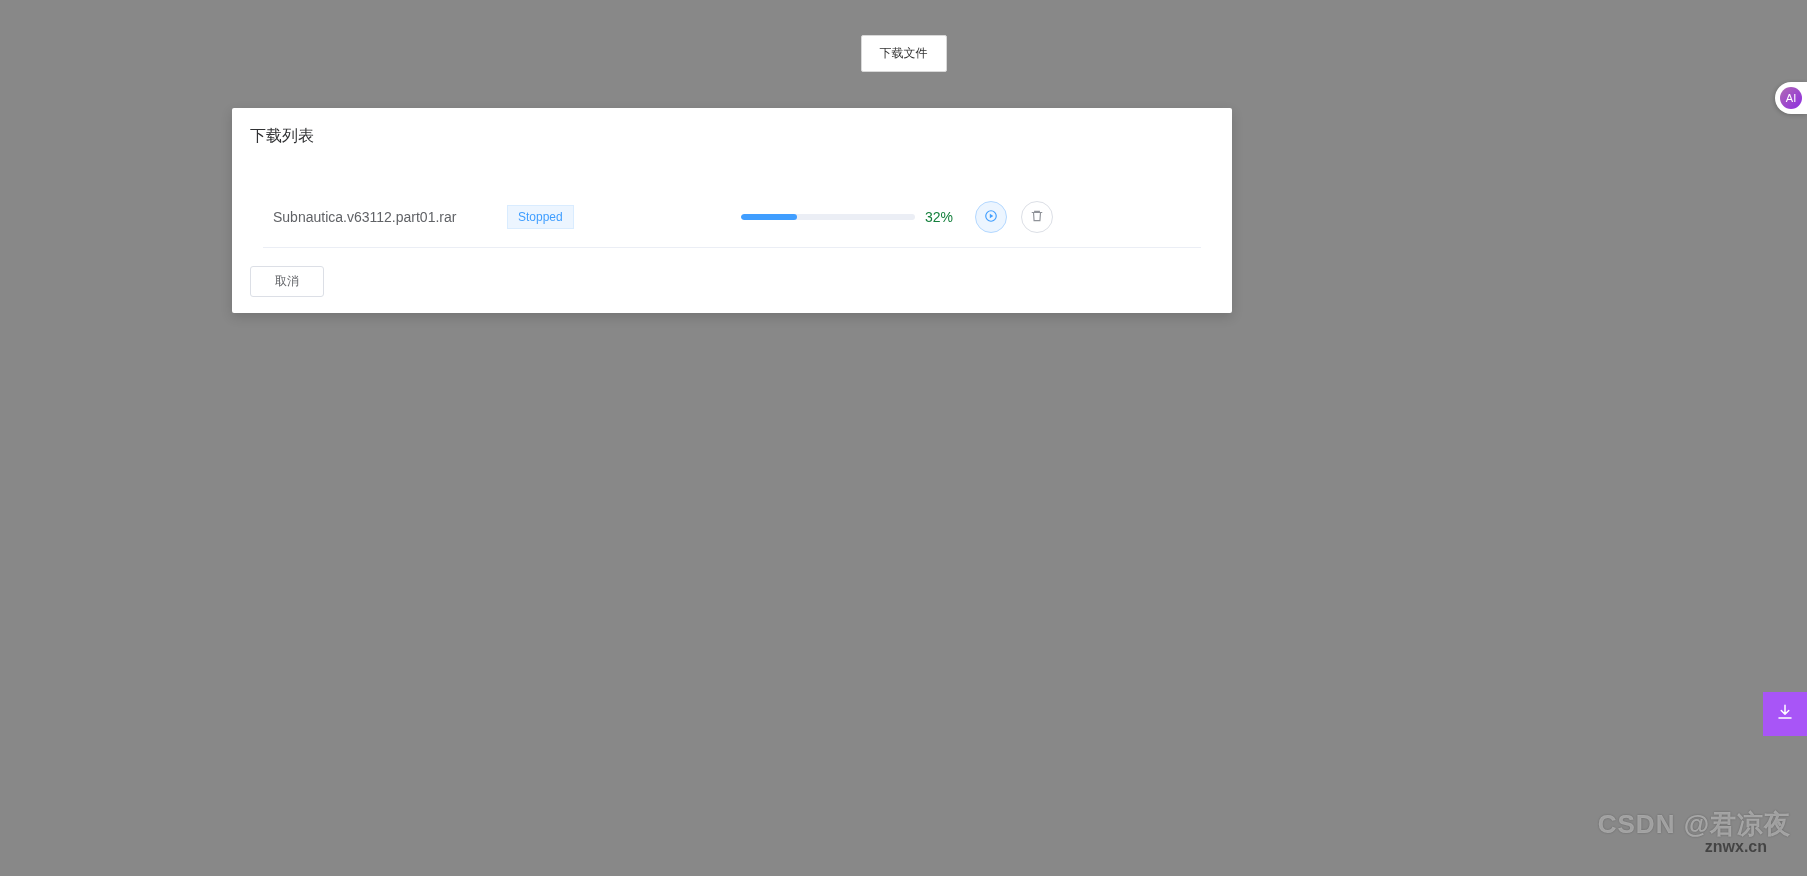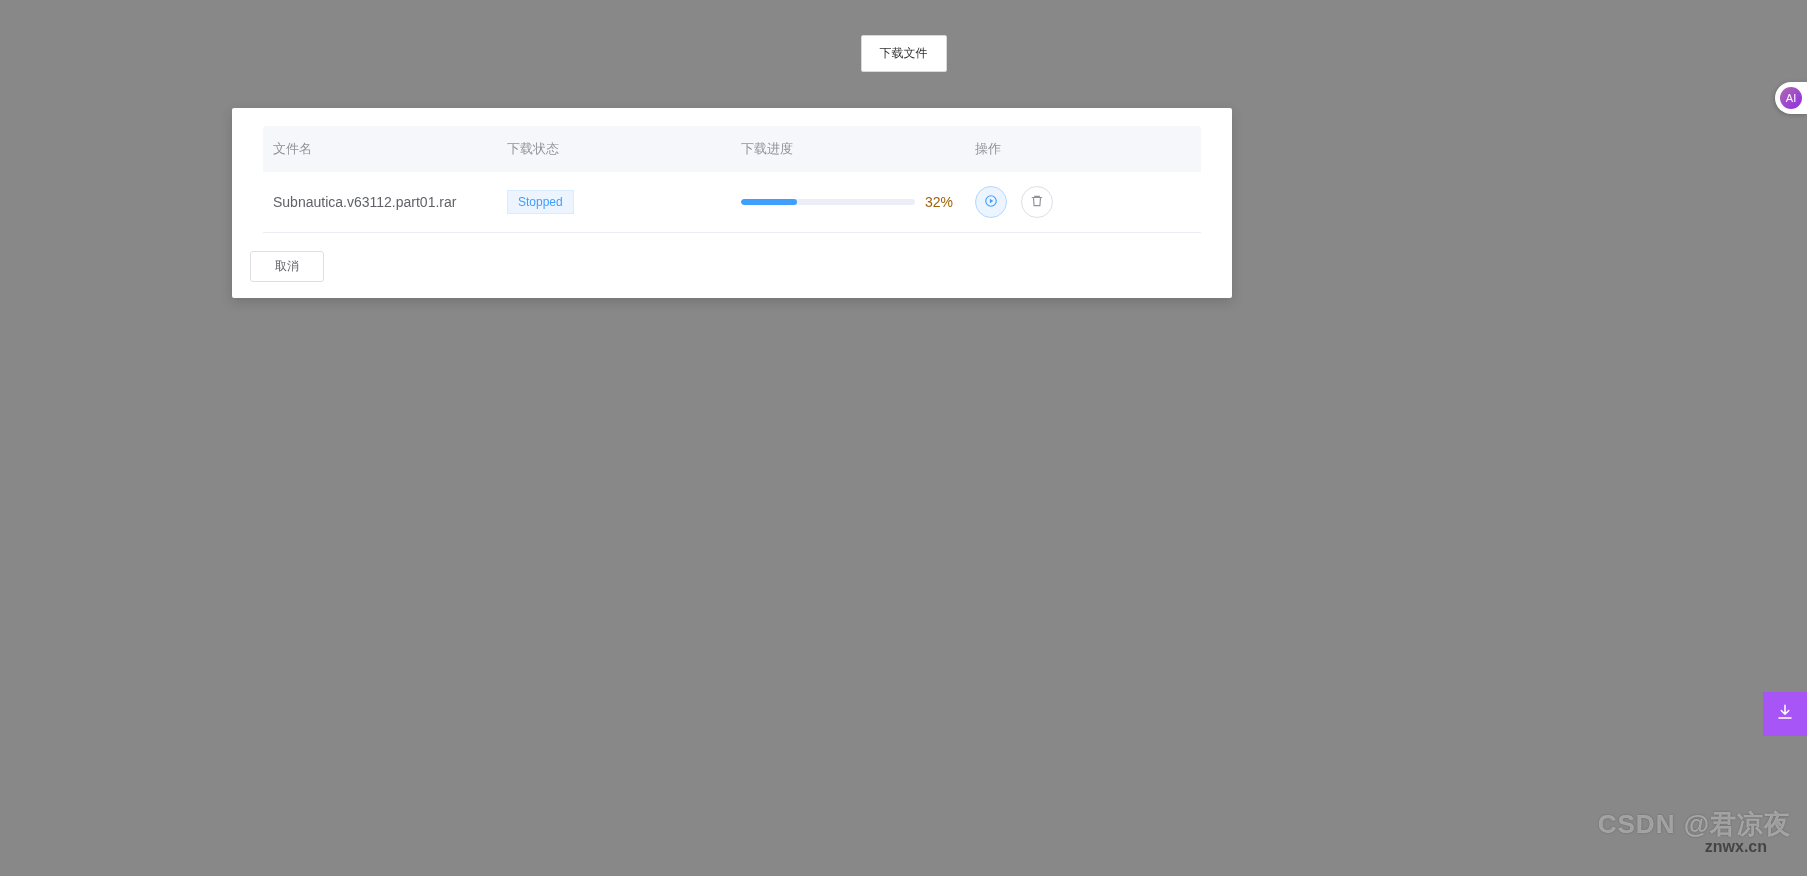--- a/index.html
+++ b/index.html
@@ -84,21 +84,21 @@
       height: 6px;
       background: #ebeef5;
       border-radius: 100px;
       overflow: hidden;
     }
     .progress-fill {
       height: 100%;
       background: #409eff;
       border-radius: 100px;
     }
-    .progress-text { font-size: 14px; color: #a16207; }
+    .progress-text { font-size: 14px; color: #15803d; }
     .action-btns { display: flex; gap: 14px; }
     .circle-btn {
       width: 32px; height: 32px;
       border-radius: 50%;
       border: 1px solid #dcdfe6;
       background: #fff;
       display: flex;
       align-items: center;
       justify-content: center;
       cursor: pointer;
@@ -167,28 +167,23 @@
     }
   </style>
 </head>
 <body>
 
 <div class="center-wrap">
   <button class="download-btn">下载文件</button>
 </div>
 
 <div class="modal">
+  <div class="modal-title">下载列表</div>
 
   <div class="table">
-    <div class="thead">
-      <div class="th col-name">文件名</div>
-      <div class="th col-status">下载状态</div>
-      <div class="th col-progress">下载进度</div>
-      <div class="th col-action">操作</div>
-    </div>
     <div class="tbody-row">
       <div class="td col-name">Subnautica.v63112.part01.rar</div>
       <div class="td col-status">
         <span class="tag">Stopped</span>
       </div>
       <div class="td col-progress">
         <div class="progress-wrap">
           <div class="progress-track">
             <div class="progress-fill" id="pfill" style="width: 32%;"></div>
           </div>

